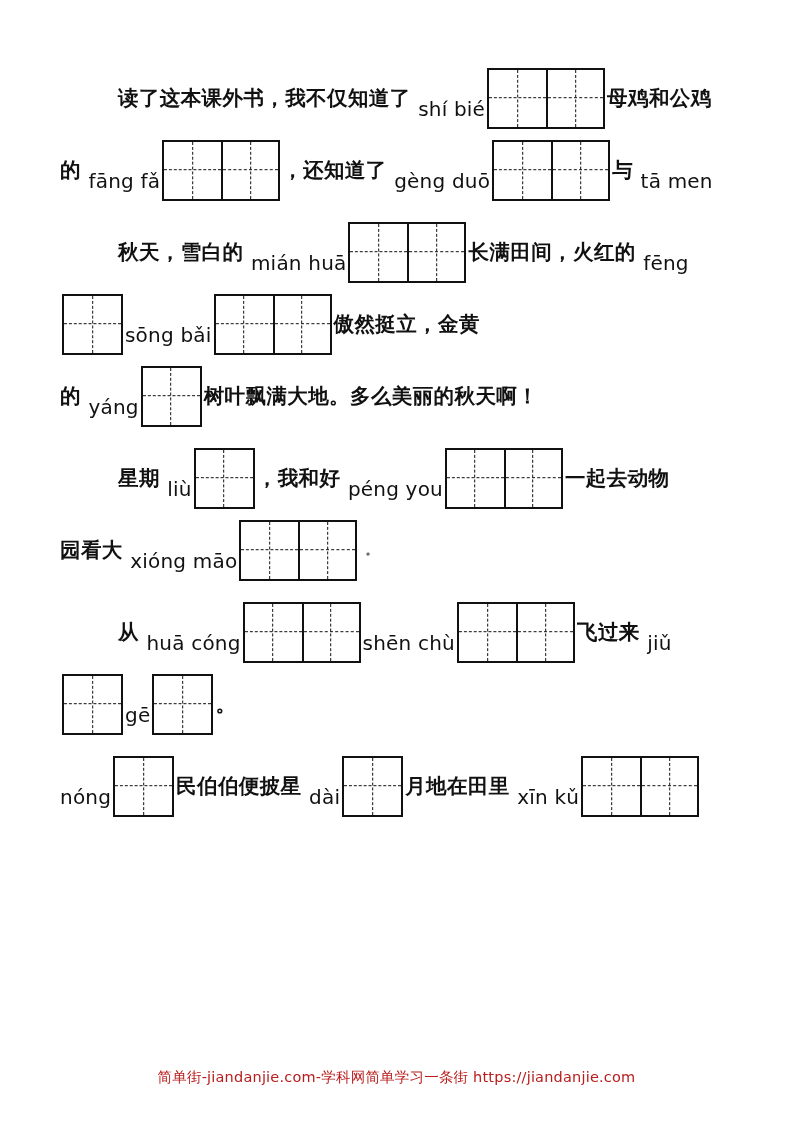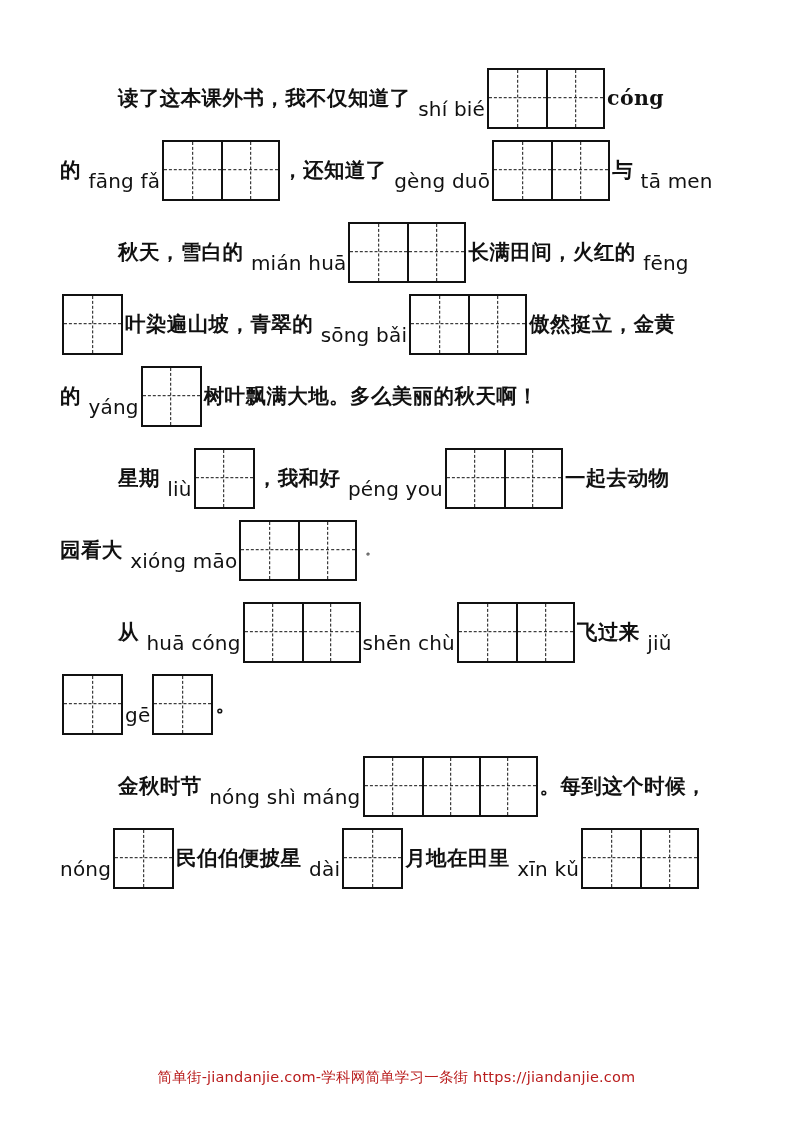--- a/index.html
+++ b/index.html
@@ -128,21 +128,21 @@
 <div class="sheet">
   <div class="content">
       <div class="para">
         <div class="line indent">
           <span class="txt">读了这本课外书，我不仅知道了 </span>
           <span class="txt pinyin">shí bié</span>
           <span class="grid">
             <span class="cell"></span>
             <span class="cell"></span>
           </span>
-          <span class="txt">cóng</span>
+          <span class="txt">母鸡和公鸡</span>
         </div>
         <div class="line">
           <span class="txt">的 </span>
           <span class="txt pinyin">fāng fǎ</span>
           <span class="grid">
             <span class="cell"></span>
             <span class="cell"></span>
           </span>
           <span class="txt">，还知道了 </span>
           <span class="txt pinyin">gèng duō</span>
@@ -162,21 +162,20 @@
             <span class="cell"></span>
             <span class="cell"></span>
           </span>
           <span class="txt">长满田间，火红的 </span>
           <span class="txt pinyin">fēng</span>
         </div>
         <div class="line">
           <span class="grid">
             <span class="cell"></span>
           </span>
-          <span class="txt">叶染遍山坡，青翠的 </span>
           <span class="txt pinyin">sōng bǎi</span>
           <span class="grid">
             <span class="cell"></span>
             <span class="cell"></span>
           </span>
           <span class="txt">傲然挺立，金黄</span>
         </div>
         <div class="line">
           <span class="txt">的 </span>
           <span class="txt pinyin">yáng</span>
@@ -232,30 +231,20 @@
             <span class="cell"></span>
           </span>
           <span class="txt pinyin">gē</span>
           <span class="grid">
             <span class="cell"></span>
           </span>
           <span class="txt">。</span>
         </div>
       </div>
       <div class="para">
-        <div class="line indent">
-          <span class="txt">金秋时节 </span>
-          <span class="txt pinyin">nóng shì máng</span>
-          <span class="grid">
-            <span class="cell"></span>
-            <span class="cell"></span>
-            <span class="cell"></span>
-          </span>
-          <span class="txt">。每到这个时候，</span>
-        </div>
         <div class="line">
           <span class="txt pinyin">nóng</span>
           <span class="grid">
             <span class="cell"></span>
           </span>
           <span class="txt">民伯伯便披星 </span>
           <span class="txt pinyin">dài</span>
           <span class="grid">
             <span class="cell"></span>
           </span>

